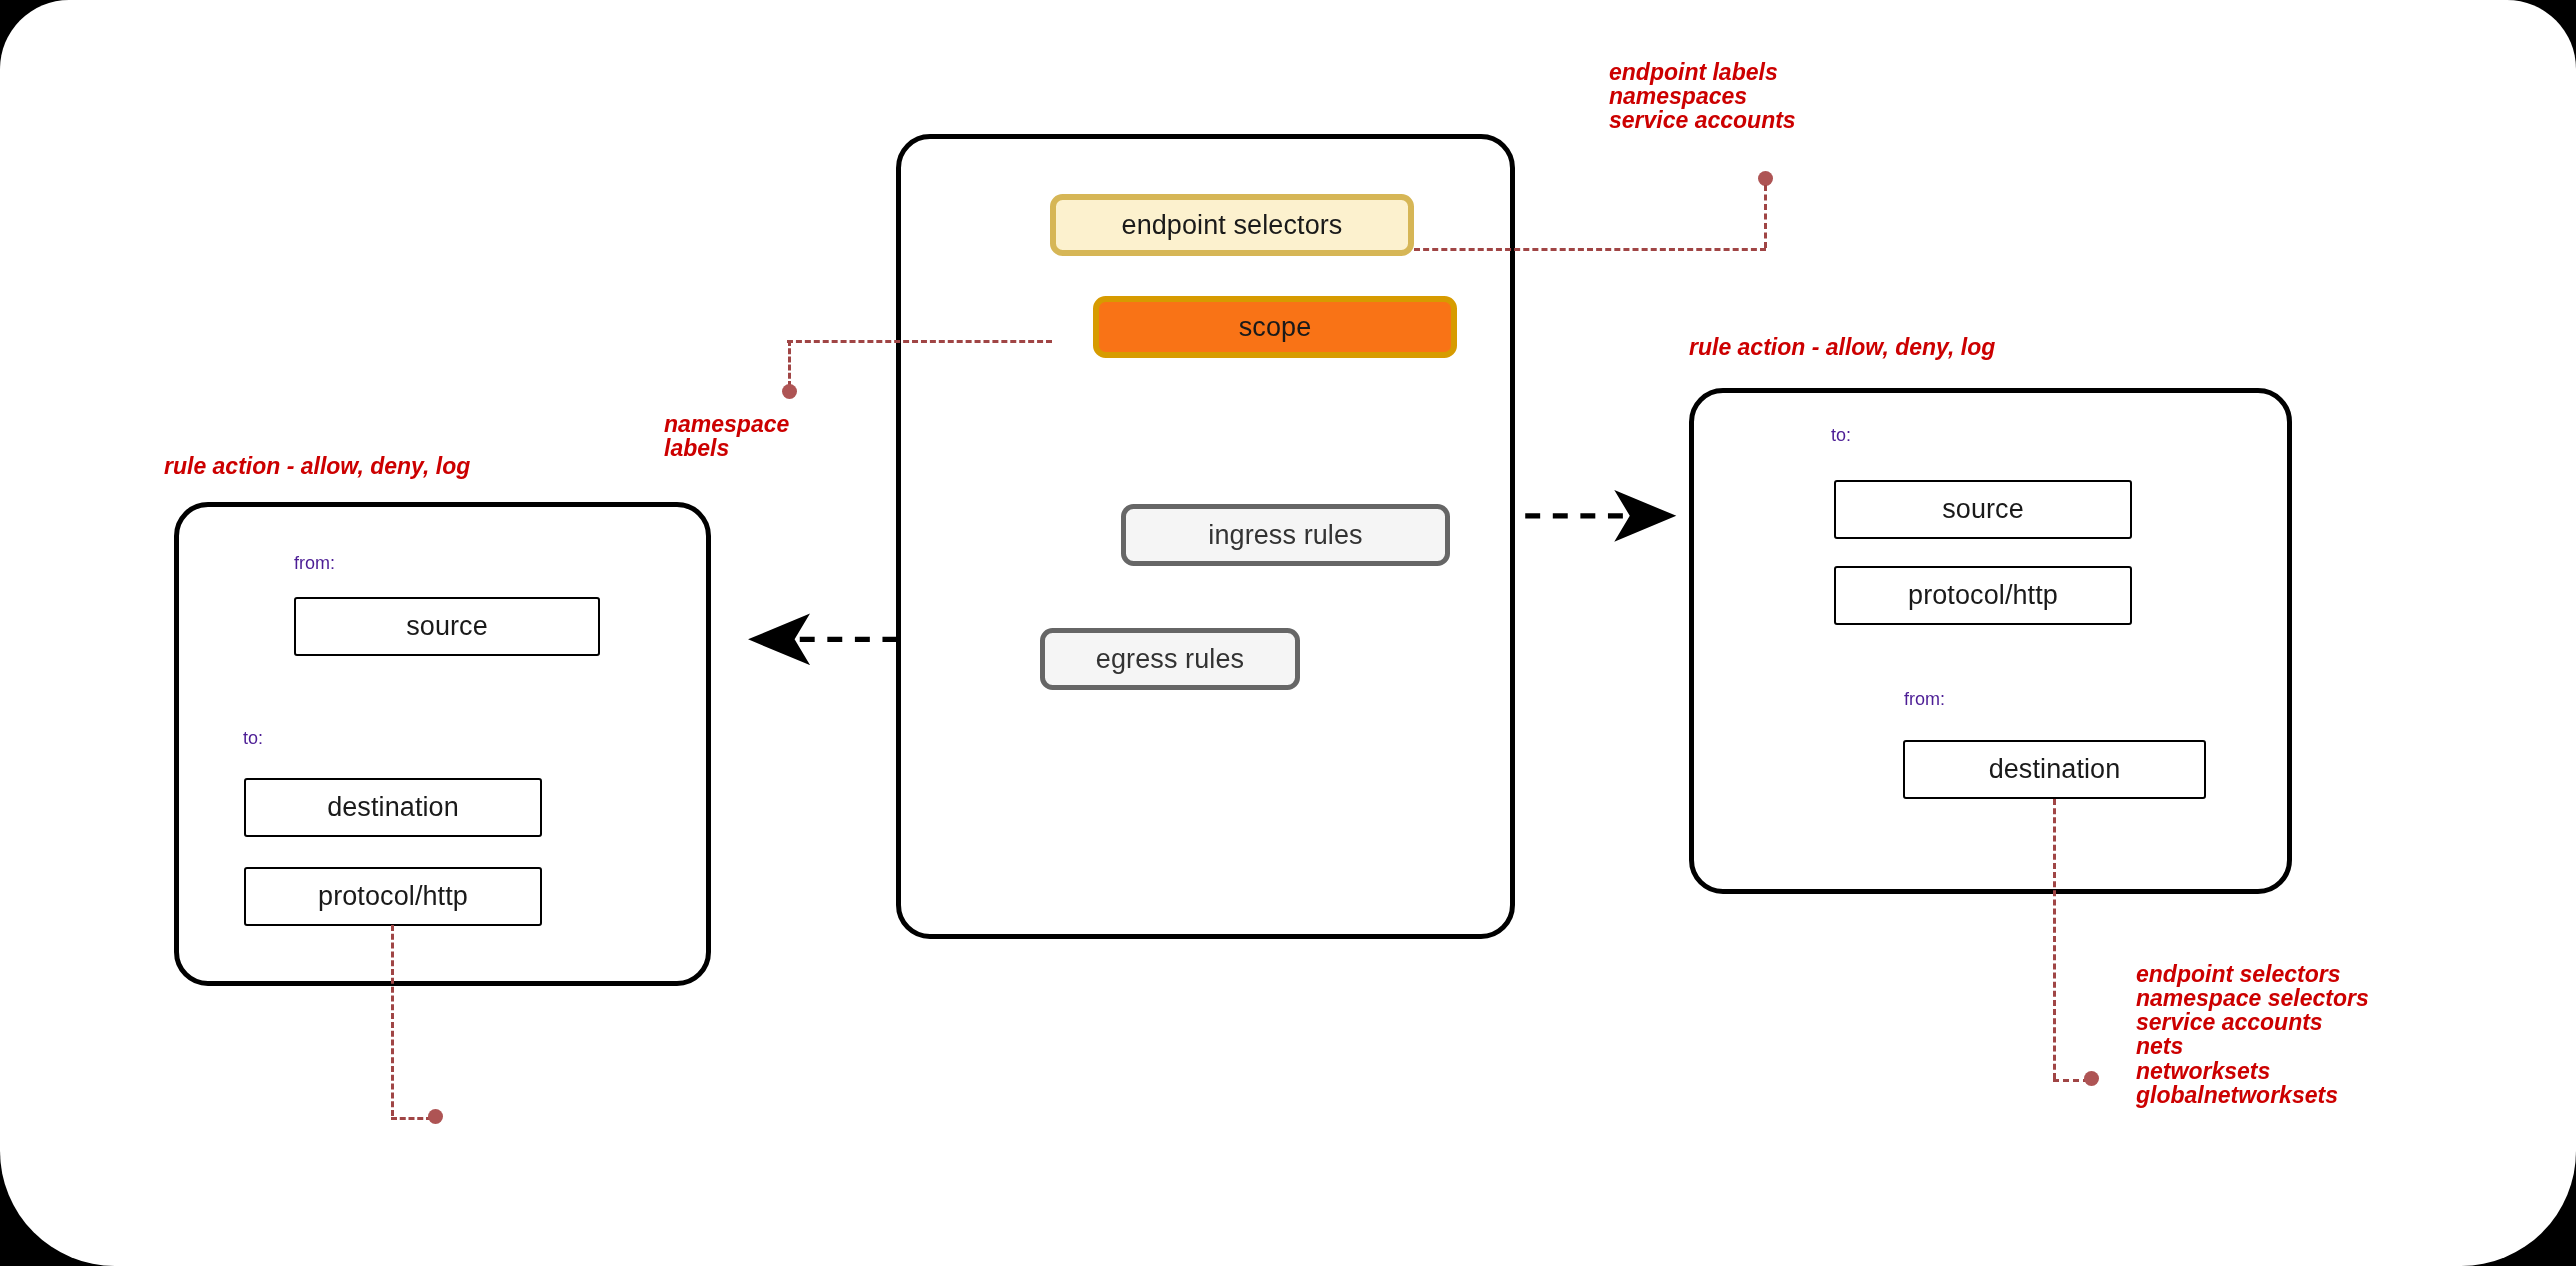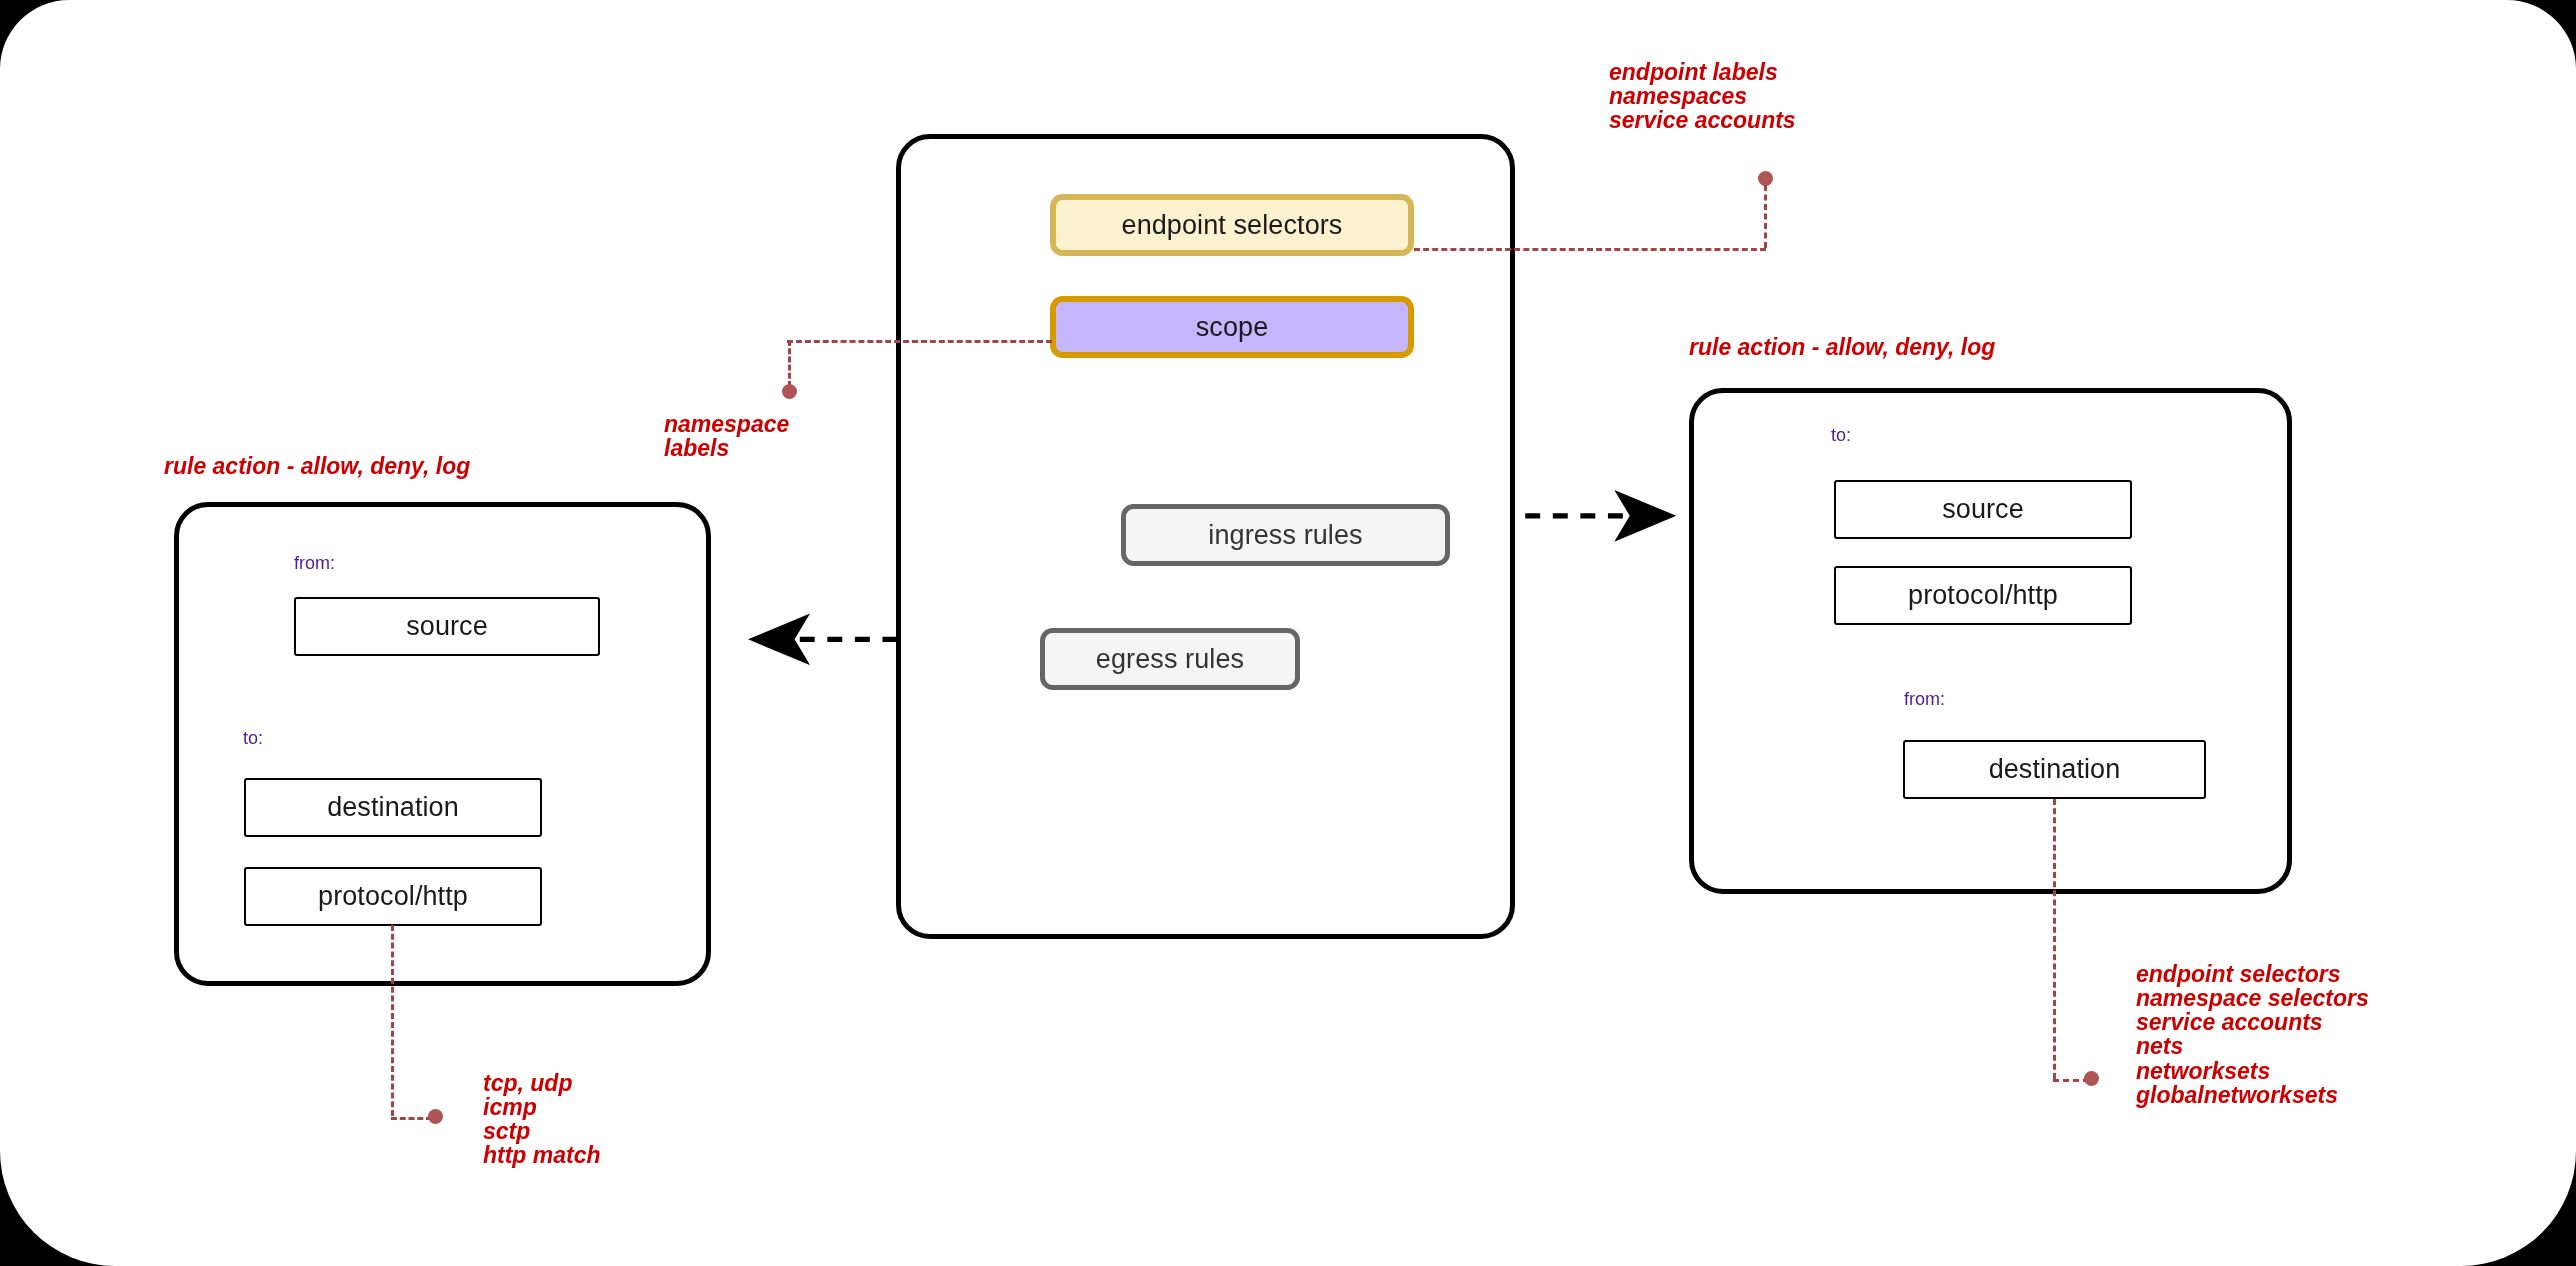--- a/index.html
+++ b/index.html
@@ -35,23 +35,24 @@
     background:#ffffff;
     border:2.9px solid #000000;
     border-radius:3px;
   }
   .box.yellow{
     background:#FCF1CE;
     border:6.3px solid #D6B656;
     border-radius:12.6px;
   }
   .box.peach{
-    background:#c4b5fd;
+    background:#f97316;
     border:6.3px solid #D79B00;
     border-radius:12.6px;
+    margin-left:43px;
   }
   .box.grey{
     background:#F5F5F5;
     border:5.2px solid #666666;
     border-radius:12.6px;
     color:#333333;
     margin-top:20px;
   }
 
   
@@ -192,24 +193,20 @@
 
   <div class="lead-h" style="left:787px;top:340px;width:265px;"></div>
   <div class="lead-v" style="left:788px;top:340px;height:47px;"></div>
   <div class="dot" style="left:782px;top:384px;"></div>
   <div class="annot center" style="left:664px;top:412px;width:253px;">namespace
 labels</div>
 
   <div class="lead-v" style="left:391px;top:925px;height:191px;"></div>
   <div class="lead-h" style="left:391px;top:1117px;width:41px;"></div>
   <div class="dot" style="left:428px;top:1109px;"></div>
-  <div class="annot left" style="left:483px;top:1071px;width:322px;">tcp, udp
-icmp
-sctp
-http match</div>
 
   <div class="lead-v" style="left:2053px;top:799px;height:280px;"></div>
   <div class="lead-h" style="left:2053px;top:1079px;width:36px;"></div>
   <div class="dot" style="left:2084px;top:1071px;"></div>
   <div class="annot left" style="left:2136px;top:962px;width:402px;">endpoint selectors
 namespace selectors
 service accounts
 nets
 networksets
 globalnetworksets</div>

